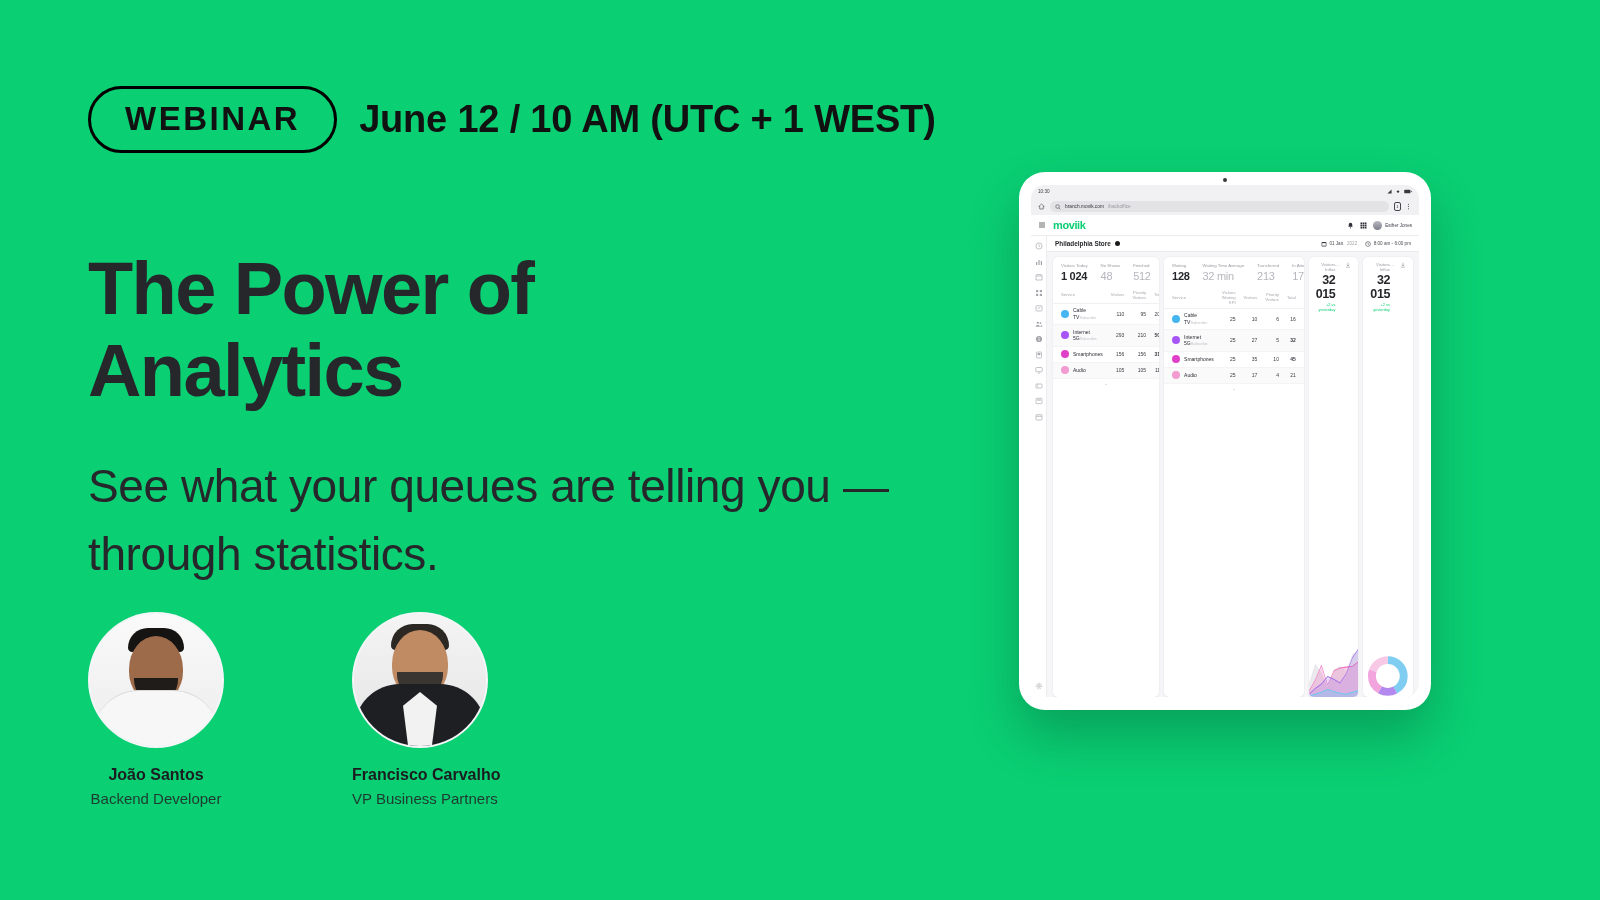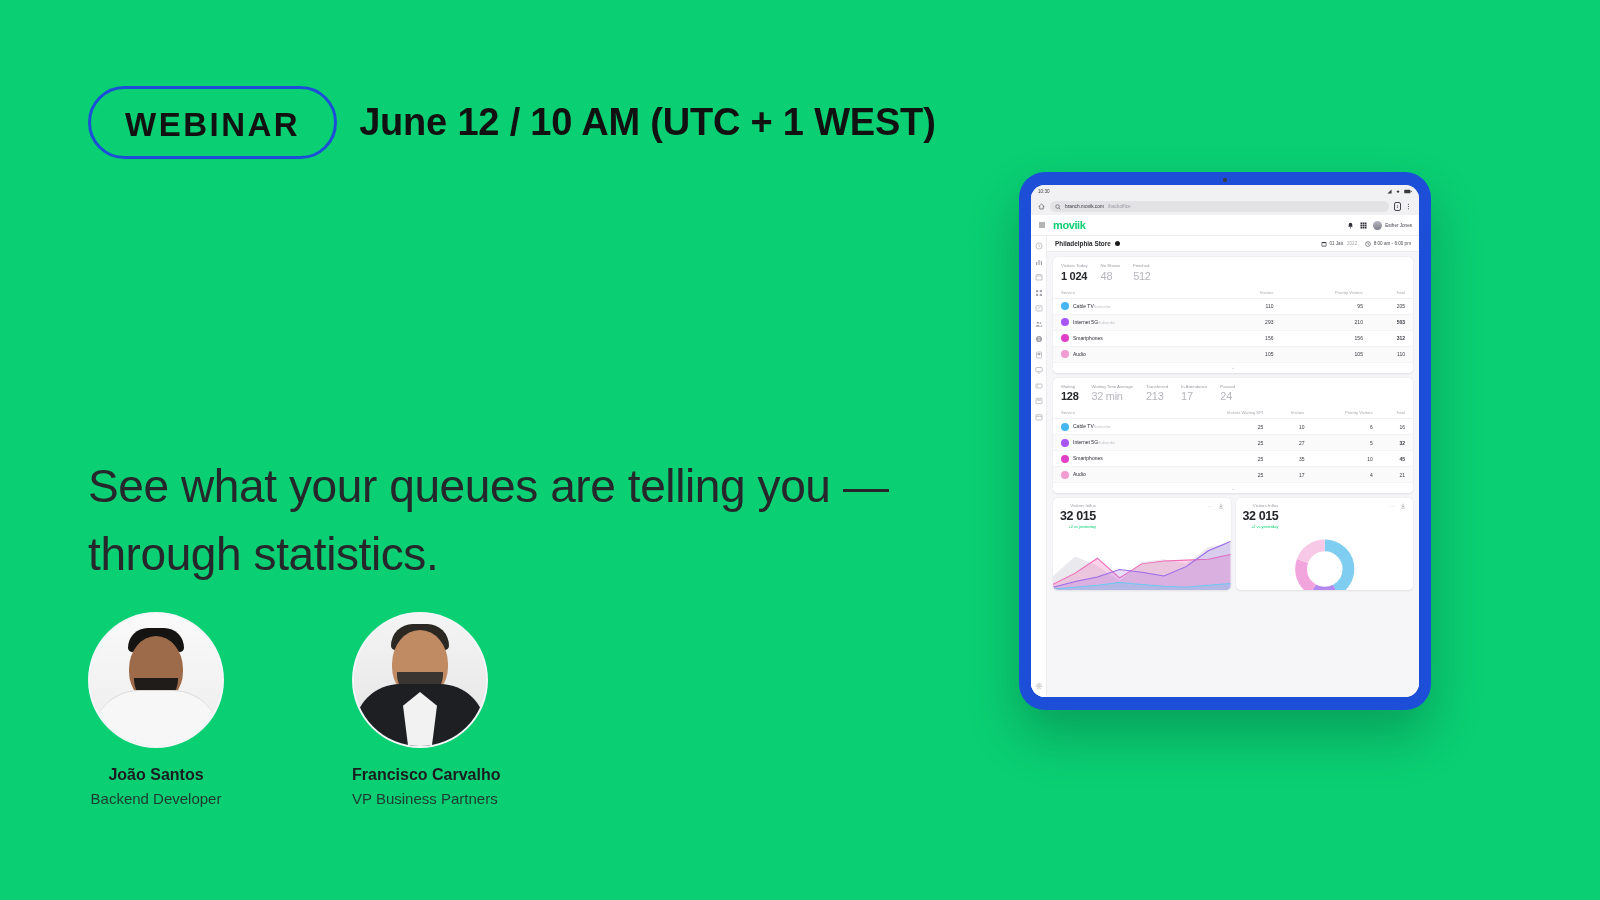--- a/index.html
+++ b/index.html
@@ -9,22 +9,22 @@
     font-family: "Liberation Sans", sans-serif;
     color: #26272B;
     position: relative;
   }
 
   
   .promo { position: absolute; left: 88px; top: 0; width: 960px; height: 900px; }
 
   .badge-row { position: absolute; left: 0; top: 86px; display: flex; align-items: center; gap: 22px; }
   .pill {
-    border: 3px solid #1d4ed8; border-radius: 40px;
-    padding: 19px 34px 15px; font-size: 33px; font-weight: 700;
+    border: 3px solid #000000; border-radius: 40px;
+    padding: 13px 34px 15px; font-size: 33px; font-weight: 700;
     letter-spacing: 2.5px; color: #111; line-height: 1;
     white-space: nowrap;
   }
   .when { font-size: 38px; font-weight: 700; color: #111; white-space: nowrap; letter-spacing: -0.2px; }
 
   .headline {
     position: absolute; left: 0; top: 248px; width: 800px;
     font-size: 74px; font-weight: 800; line-height: 1.11;
     letter-spacing: -1.6px; color: #26272B;
   }
@@ -62,21 +62,21 @@
   .av-a .av-hair { bottom: 96px; width: 58px; height: 26px; background: #2b2723; border-radius: 30px 30px 6px 6px; }
   .av-b .av-hair { bottom: 94px; width: 56px; height: 24px; background: #161412; border-radius: 28px 28px 6px 6px; }
   .av-beard { position: absolute; left: 50%; transform: translateX(-50%); border-radius: 0 0 30px 30px; }
   .av-a .av-beard { bottom: 48px; width: 46px; height: 26px; background: #3b3531; }
   .av-b .av-beard { bottom: 44px; width: 44px; height: 24px; background: #201c19; }
 
   
   .tablet {
     position: absolute; left: 1019px; top: 172px;
     width: 412px; height: 538px;
-    background: #1d4ed8; border-radius: 26px;
+    background: #ffffff; border-radius: 26px;
     padding: 13px 12px;
     box-shadow: 0 26px 52px rgba(0,0,0,0.22);
   }
   .tablet::after { 
     content: ""; position: absolute; left: 50%; top: 6px;
     width: 4px; height: 4px; margin-left: -2px;
     background: #3a3a3e; border-radius: 50%;
   }
   .screen {
     width: 100%; height: 100%; background: #fff;
@@ -129,21 +129,21 @@
   .storebar {
     height: 16px; background: #fff; border-bottom: 1px solid #ececef;
     display: flex; align-items: center; padding: 0 8px; gap: 4px;
   }
   .store-name { font-size: 6.4px; font-weight: 600; color: #26272B; }
   .dot-badge { width: 5.5px; height: 5.5px; border-radius: 50%; background: #1b1b1d; }
   .storebar-right { margin-left: auto; display: flex; align-items: center; gap: 8px; font-size: 4.6px; color: #4a4a52; }
   .meta { display: flex; align-items: center; gap: 2.5px; }
   .meta .muted { color: #a6a6ad; }
 
-  .scroll { flex: 1; overflow: hidden; padding: 5px 6px 0; display: flex; flex-direction: column; gap: 5px; }
+  .scroll { flex: 1; overflow: hidden; padding: 5px 6px 0; display: flex; flex-direction: row; gap: 5px; }
 
   .card { background: #fff; border-radius: 5px; box-shadow: 0 0.5px 2px rgba(20,20,40,0.09); overflow: hidden; }
 
   .kpis { display: flex; gap: 13px; padding: 6px 8px 5px; }
   .kpi .k-lab { font-size: 4.3px; color: #9b9ba3; margin-bottom: 1.5px; white-space: nowrap; }
   .kpi .k-val { font-size: 11px; font-weight: 700; color: #26272B; letter-spacing: -0.3px; white-space: nowrap; }
   .kpi.dim .k-val { color: #b6b6bd; font-weight: 400; }
 
   table.dash { width: 100%; border-collapse: collapse; }
   table.dash th {
@@ -179,20 +179,24 @@
 </head>
 <body>
 
 <div class="promo">
 
   <div class="badge-row">
     <div class="pill">WEBINAR</div>
     <div class="when">June 12  /  10 AM (UTC + 1 WEST)</div>
   </div>
 
+  <h1 class="headline">
+    <span>The Power of</span><br>
+    <span>Analytics</span>
+  </h1>
 
   <p class="subhead">
     <span>See what your queues are telling you —</span><br>
     <span>through statistics.</span>
   </p>
 
   <div class="speakers">
     <div class="speaker">
       <div class="avatar av-b">
         <div class="av-bg"></div>

